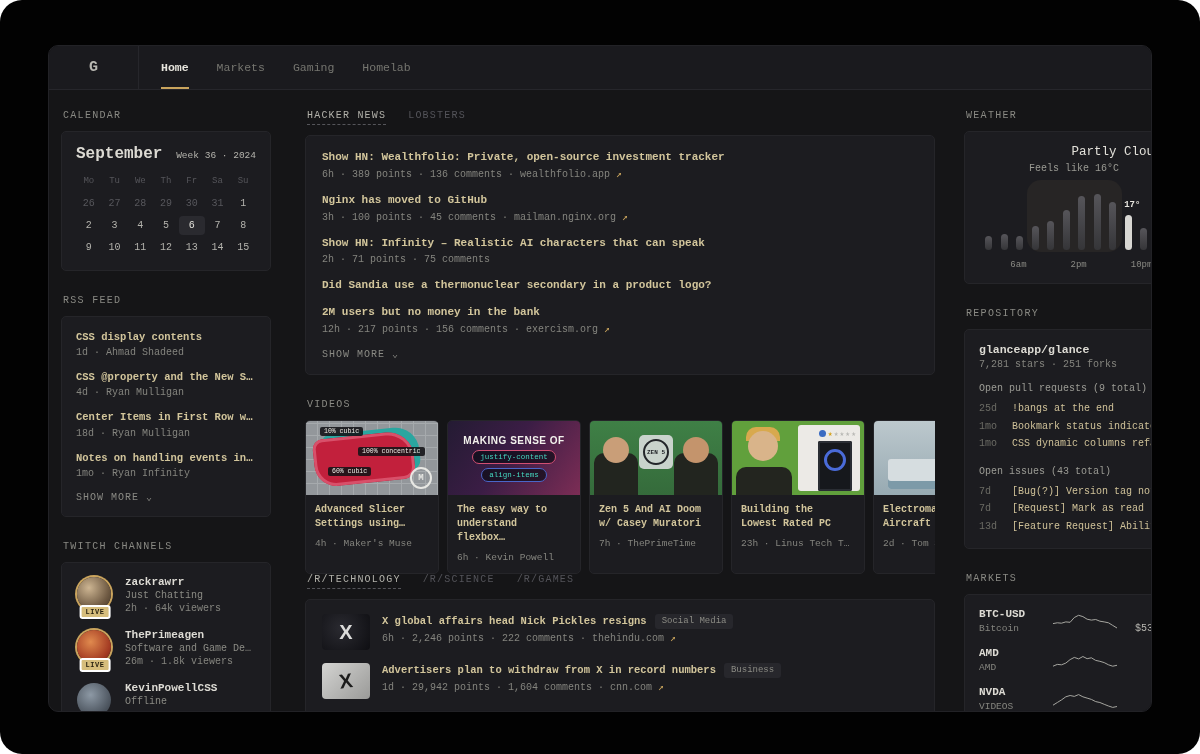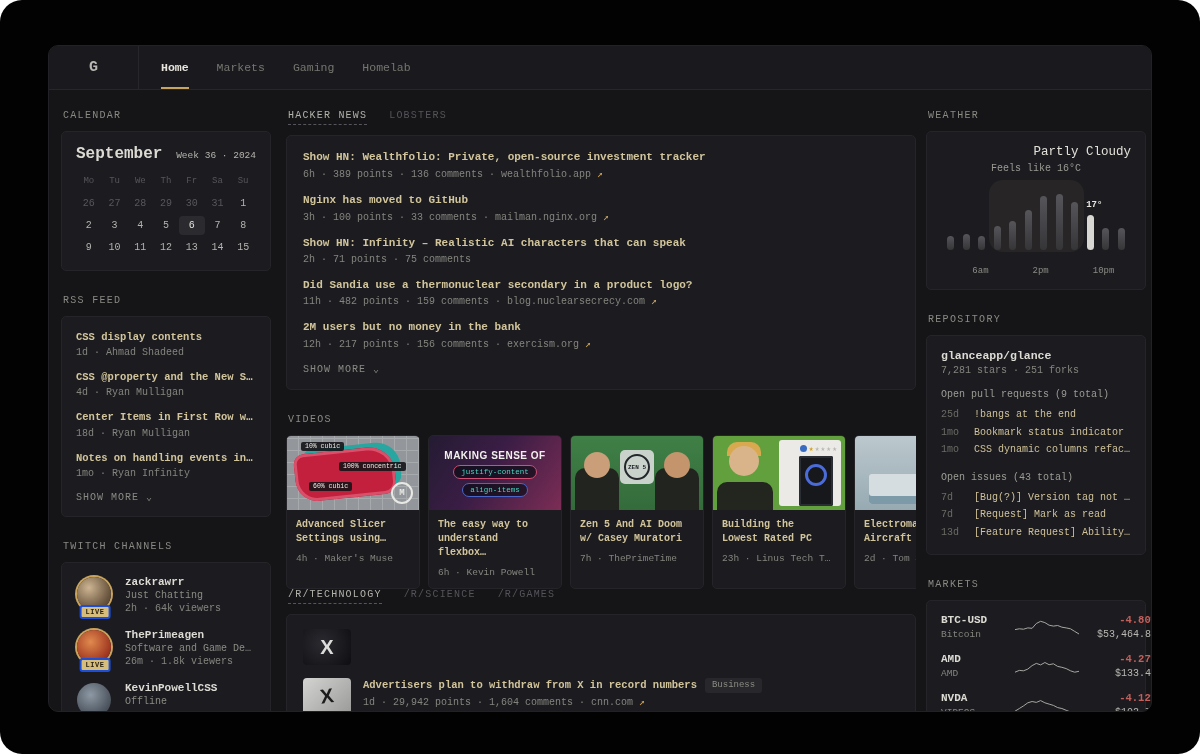--- a/index.html
+++ b/index.html
@@ -9,21 +9,21 @@
   .app { position:absolute; left:48px; top:45px; width:1104px; height:667px; background:#151517; border-radius:10px; overflow:hidden; border:1px solid #222226; }
 
   
   .header { height:44px; background:#1a1a1e; border-bottom:1px solid #26262b; display:flex; align-items:stretch; }
   .logo-cell { width:90px; display:flex; align-items:center; justify-content:center; border-right:1px solid #26262b; color:#b9b8b2; font-weight:bold; font-size:15px; }
   .nav { display:flex; align-items:stretch; margin-left:22px; gap:28px; }
   .nav-item { display:flex; align-items:center; font-size:11.5px; color:#75756f; cursor:pointer; border-bottom:2px solid transparent; padding-top:2px; }
   .nav-item.active { color:#e6e4dc; border-bottom-color:#c9a45d; font-weight:bold; }
 
   
-  .content { display:flex; padding:20px 7px 0 12px; height:calc(100% - 44px); overflow:hidden; }
+  .content { display:flex; padding:20px 7px 0 12px; height:calc(100% - 44px); overflow:hidden;gap:19px; }
   .col-left  { width:210px; flex:none; }
   .col-mid   { width:630px; flex:none; margin-left:15px; }
   .col-right { width:220px; flex:none; margin-left:10px; }
 
   .section-label { font-size:10px; letter-spacing:1.3px; color:#8a8a84; margin:0 0 10px 2px; }
   .mt { margin-top:24px; }
   .card { background:#1c1c20; border:1px solid #252529; border-radius:5px; padding:13px 14px; }
   .meta { color:#84847e; font-size:10px; }
   .arrow { color:#c9a45d; }
   .show-more { font-size:10px; letter-spacing:1px; color:#8a8a84; margin-top:2px; cursor:pointer; }
@@ -43,21 +43,21 @@
   .feed-item { margin-bottom:12px; cursor:pointer; }
   .feed-item:last-of-type { margin-bottom:10px; }
   .feed-title { font-size:10.5px; font-weight:bold; color:#d2c59b; line-height:1.35; margin-bottom:3px; }
   .one-line { white-space:nowrap; overflow:hidden; text-overflow:ellipsis; }
 
   
   .tw-row { display:flex; gap:11px; margin-bottom:15px; cursor:pointer; }
   .tw-av-wrap { position:relative; width:38px; height:38px; flex:none; }
   .tw-av { width:34px; height:34px; border-radius:50%; margin:1px; }
   .tw-av.live { box-shadow:0 0 0 2px #caa45d; }
-  .live-badge { position:absolute; left:50%; transform:translateX(-50%); bottom:-5px; background:#d6bd7c; color:#261f0f; font-size:7px; font-weight:bold; letter-spacing:.5px; padding:1px 4px; border-radius:3px; border:2px solid #1d4ed8; }
+  .live-badge { position:absolute; left:50%; transform:translateX(-50%); bottom:-5px; background:#d6bd7c; color:#261f0f; font-size:7px; font-weight:bold; letter-spacing:.5px; padding:1px 4px; border-radius:3px; border:2px solid #ffffff; }
   .tw-name { font-size:11px; font-weight:bold; color:#dddbd4; margin-bottom:2px; }
   .tw-cat { font-size:10px; color:#8b8b84; margin-bottom:2px; }
   .tw-info { min-width:0; flex:1; }
 
   
   .tabs { display:flex; gap:22px; margin:0 0 10px 2px; }
   .tab { font-size:10px; letter-spacing:1.2px; color:#54545a; cursor:pointer; padding-bottom:3px; }
   .tab.active { color:#b3b2ab; border-bottom:1px dashed #55555a; }
 
   
@@ -110,21 +110,21 @@
 
   
   .wx-cond { text-align:right; font-size:12.5px; font-weight:normal; color:#e2e0d9; margin-bottom:4px; }
   .wx-feels { text-align:center; font-size:10px; color:#9a9a93; margin-bottom:12px; }
   .wx-chart { position:relative; height:64px; display:flex; padding:0 2px; }
   .day-span { position:absolute; top:-6px; bottom:-2px; background:rgba(214,189,124,.06); border-radius:14px; }
   .w-cell { position:relative; flex:1; display:flex; align-items:flex-end; justify-content:center; height:100%; }
   .w-bar { width:7px; border-radius:4px; background:linear-gradient(to top,#353538,#56555a); position:relative; z-index:1; }
   .w-bar.hl { background:#d8d7d3; }
   .w-hl-label { position:absolute; font-size:9px; font-weight:bold; color:#e8e6df; white-space:nowrap; z-index:2;margin-left:8px; }
-  .wx-axis { display:flex; padding:0 2px; margin-top:16px; }
+  .wx-axis { display:flex; padding:0 2px; margin-top:10px; }
   .w-lab { flex:1; text-align:center; font-size:9px; color:#8a8a84; }
 
   
   .repo-name { font-size:11.5px; font-weight:bold; color:#dddbd4; margin-bottom:3px; }
   .repo-stats { font-size:10px; color:#84847e; margin-bottom:13px; }
   .repo-head { font-size:10px; color:#9b9b94; margin-bottom:6px; }
   .repo-row { display:flex; gap:7px; font-size:10px; line-height:1.75; }
   .repo-age { color:#6b6b64; flex:none; width:26px; }
   .repo-item { color:#cfc198; white-space:nowrap; overflow:hidden; text-overflow:ellipsis; cursor:pointer; }
   .repo-gap { height:13px; }
@@ -260,29 +260,28 @@
         <div class="tab active">HACKER NEWS</div>
         <div class="tab">LOBSTERS</div>
       </div>
       <div class="card" style="padding:14px 16px;">
         <div class="feed-item" style="margin-bottom:13px;">
           <div class="feed-title" style="font-size:11px;">Show HN: Wealthfolio: Private, open-source investment tracker</div>
           <div class="meta"><span>6h · 389 points · 136 comments · wealthfolio.app</span> <span class="arrow">↗</span></div>
         </div>
         <div class="feed-item" style="margin-bottom:13px;">
           <div class="feed-title" style="font-size:11px;">Nginx has moved to GitHub</div>
-          <div class="meta"><span>3h · 100 points · 33 comments · mailman.nginx.org</span> <span class="arrow">↗</span></div>
+          <div class="meta"><span>3h · 100 points · 45 comments · mailman.nginx.org</span> <span class="arrow">↗</span></div>
         </div>
         <div class="feed-item" style="margin-bottom:13px;">
           <div class="feed-title" style="font-size:11px;">Show HN: Infinity – Realistic AI characters that can speak</div>
           <div class="meta"><span>2h · 71 points · 75 comments</span></div>
         </div>
         <div class="feed-item" style="margin-bottom:13px;">
           <div class="feed-title" style="font-size:11px;">Did Sandia use a thermonuclear secondary in a product logo?</div>
-          <div class="meta"><span>11h · 482 points · 159 comments · blog.nuclearsecrecy.com</span> <span class="arrow">↗</span></div>
         </div>
         <div class="feed-item" style="margin-bottom:13px;">
           <div class="feed-title" style="font-size:11px;">2M users but no money in the bank</div>
           <div class="meta"><span>12h · 217 points · 156 comments · exercism.org</span> <span class="arrow">↗</span></div>
         </div>
         <div class="show-more"><span>SHOW MORE</span> <span class="chev">⌄</span></div>
       </div>
 
       <div class="section-label mt">VIDEOS</div>
       <div class="videos-row">
@@ -369,20 +368,24 @@
       <div class="tabs mt">
         <div class="tab active">/R/TECHNOLOGY</div>
         <div class="tab">/R/SCIENCE</div>
         <div class="tab">/R/GAMES</div>
       </div>
       <div class="card" style="padding:14px 16px;">
         <div class="rd-row">
           <div class="rd-thumb xdark">
                 <div class="xglyph">X</div>
               </div>
+          <div>
+            <div class="rd-title"><span>X global affairs head Nick Pickles resigns</span><span class="badge">Social Media</span></div>
+            <div class="meta"><span>6h · 2,246 points · 222 comments · thehindu.com</span> <span class="arrow">↗</span></div>
+          </div>
         </div>
         <div class="rd-row">
           <div class="rd-thumb xcollage">
                 <div class="xglyph">X</div>
               </div>
           <div>
             <div class="rd-title"><span>Advertisers plan to withdraw from X in record numbers</span><span class="badge">Business</span></div>
             <div class="meta"><span>1d · 29,942 points · 1,604 comments · cnn.com</span> <span class="arrow">↗</span></div>
           </div>
         </div>

